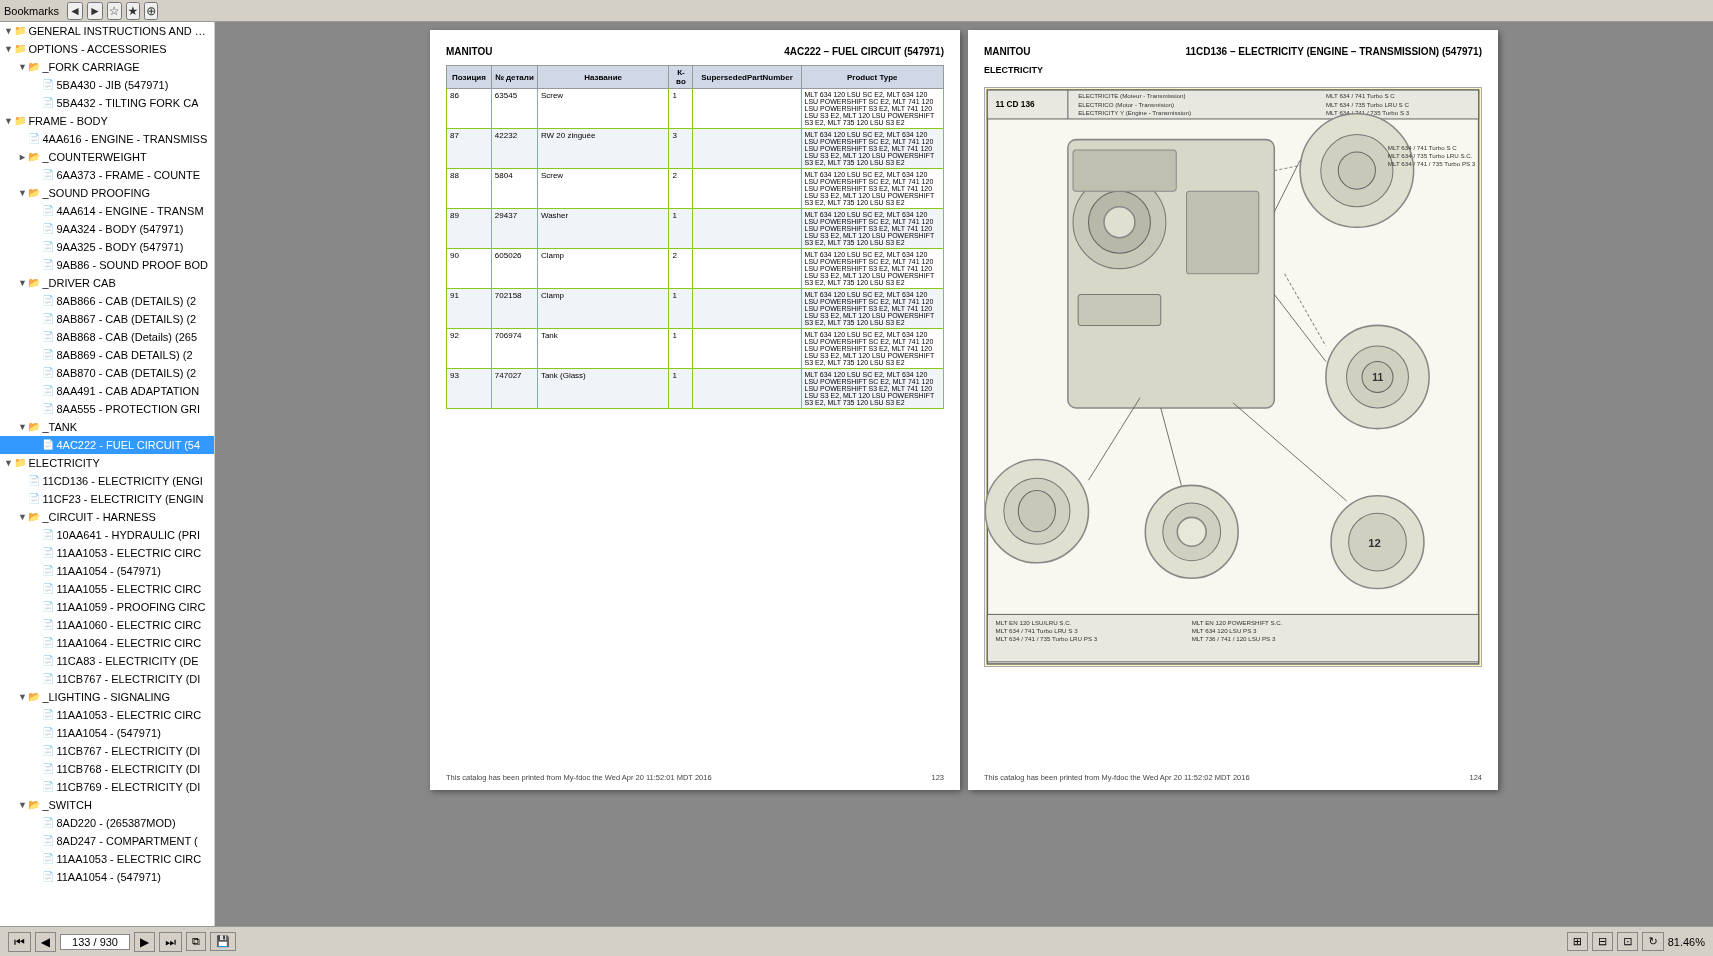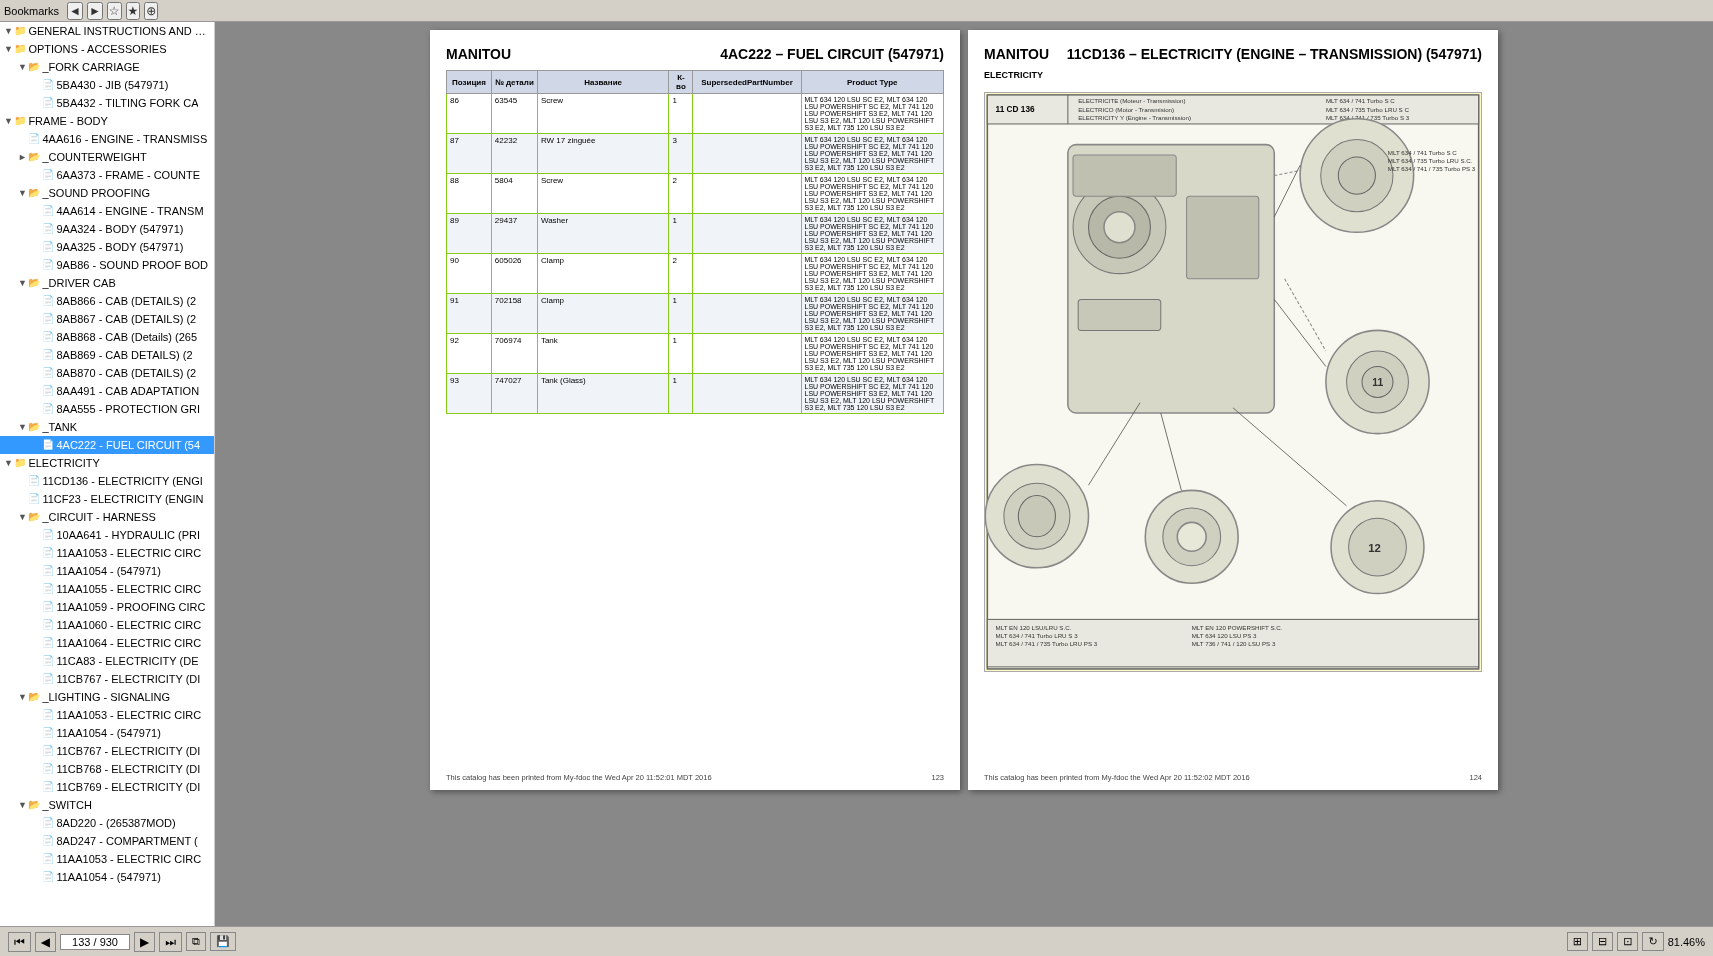--- a/index.html
+++ b/index.html
@@ -68,21 +68,21 @@
       min-height: 760px;
       padding: 16px;
       position: relative;
       font-size: 9px;
     }
 
     .page-header {
       display: flex;
       justify-content: space-between;
       margin-bottom: 8px;
-      font-size: 14px;
+      font-size: 10px;
       font-weight: bold;
     }
 
     
     table {
       width: 100%;
       border-collapse: collapse;
       font-size: 8px;
     }
     th {
@@ -489,21 +489,21 @@
     <td>86</td>
     <td>63545</td>
     <td>Screw</td>
     <td>1</td>
     <td></td>
     <td style="font-size:7px;">MLT 634 120 LSU SC E2, MLT 634 120 LSU POWERSHIFT SC E2, MLT 741 120 LSU POWERSHIFT S3 E2, MLT 741 120 LSU S3 E2, MLT 120 LSU POWERSHIFT S3 E2, MLT 735 120 LSU S3 E2</td>
   </tr>
               <tr>
     <td>87</td>
     <td>42232</td>
-    <td>RW 17 zinguée</td>
+    <td>RW 20 zinguée</td>
     <td>3</td>
     <td></td>
     <td style="font-size:7px;">MLT 634 120 LSU SC E2, MLT 634 120 LSU POWERSHIFT SC E2, MLT 741 120 LSU POWERSHIFT S3 E2, MLT 741 120 LSU S3 E2, MLT 120 LSU POWERSHIFT S3 E2, MLT 735 120 LSU S3 E2</td>
   </tr>
               <tr>
     <td>88</td>
     <td>5804</td>
     <td>Screw</td>
     <td>2</td>
     <td></td>

